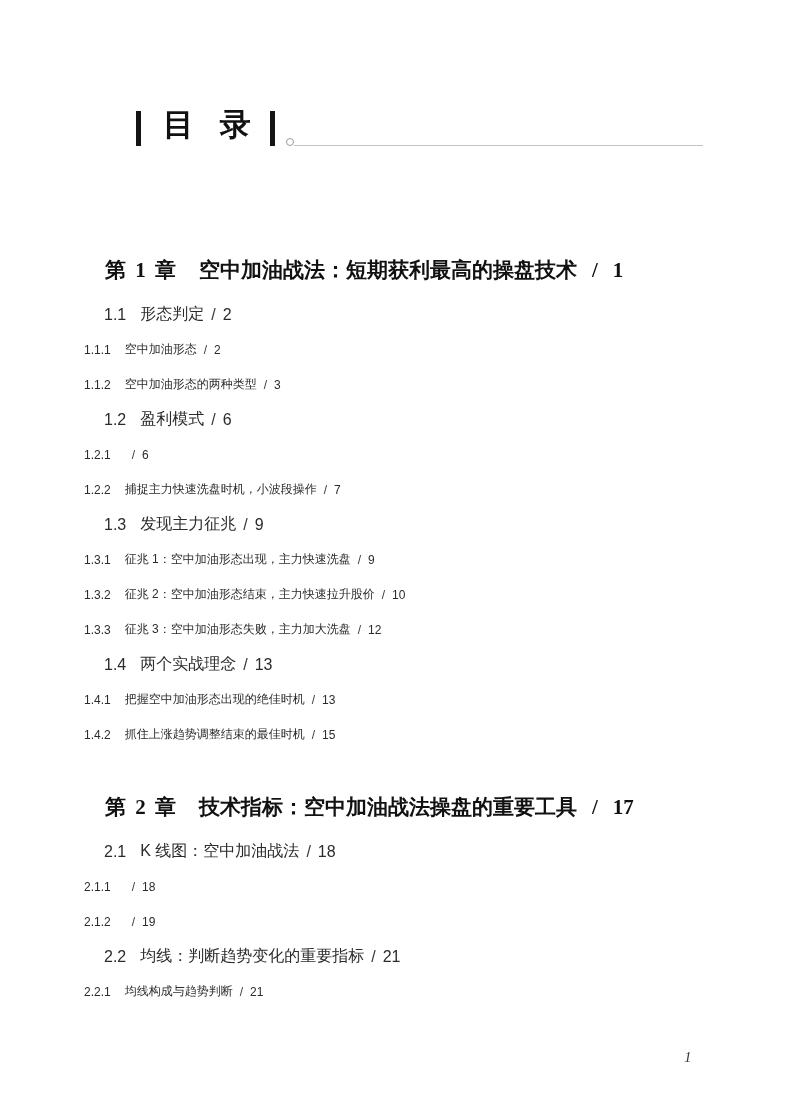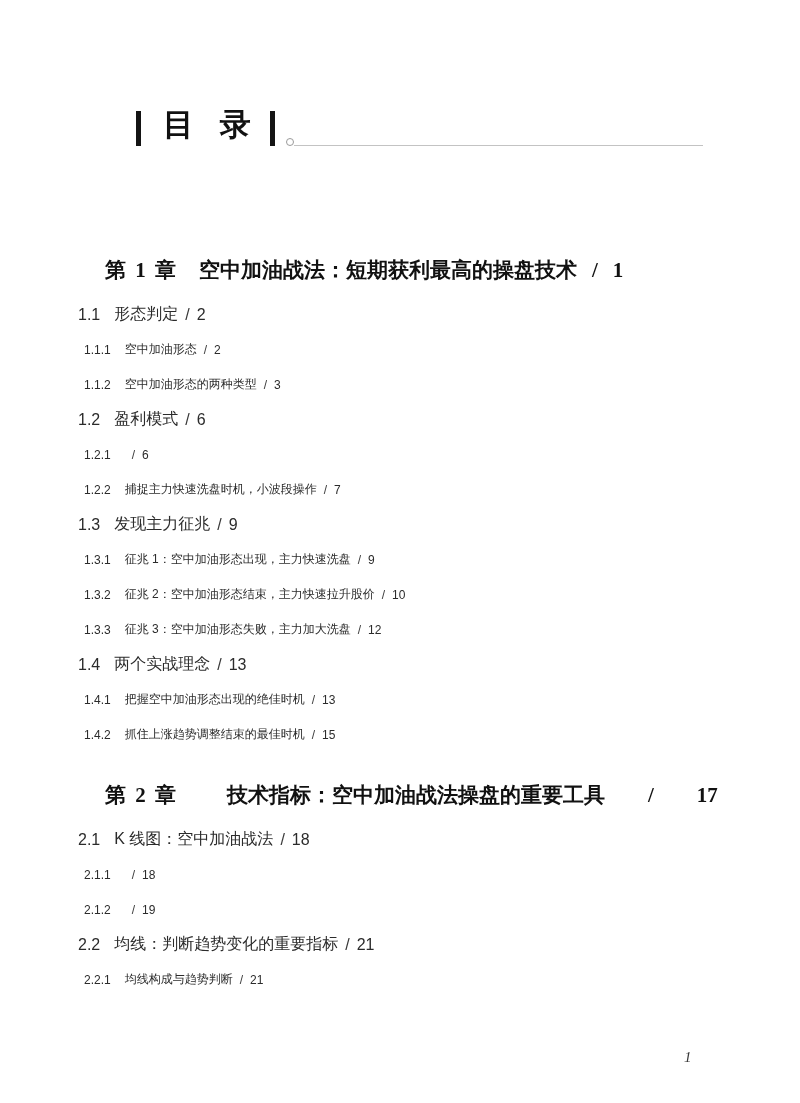--- a/index.html
+++ b/index.html
@@ -61,32 +61,32 @@
     align-items: center;
     height: 36px;
     padding-left: 105px;
     margin-bottom: 9px;
     font-family: "Liberation Serif", serif;
     font-weight: bold;
     font-size: 21px;
     color: #111111;
     white-space: pre;
   }
-  .chapter-heading:not(:first-child) { margin-top: 25px; gap: 28px; }
+  .chapter-heading:not(:first-child) { margin-top: 37px; }
   .chapter-heading .label { letter-spacing: 2px; margin-right: 21px; }
   .chapter-heading .sep { margin: 0 15px; }
 
   .entry {
     display: flex;
     align-items: center;
     height: 35px;
     white-space: pre;
     color: #2b2b2b;
   }
-  .entry.l2 { padding-left: 78px; font-size: 16px; }
+  .entry.l2 { padding-left: 104px; font-size: 16px; }
   .entry.l3 { padding-left: 84px; font-size: 12px; }
   .entry .num { margin-right: 14px; }
   .entry .sep { margin: 0 7px; color: #3a3a3a; }
 
   
   .folio {
     position: absolute;
     top: 1049px;
     left: 684px;
     font-family: "Liberation Serif", serif;

